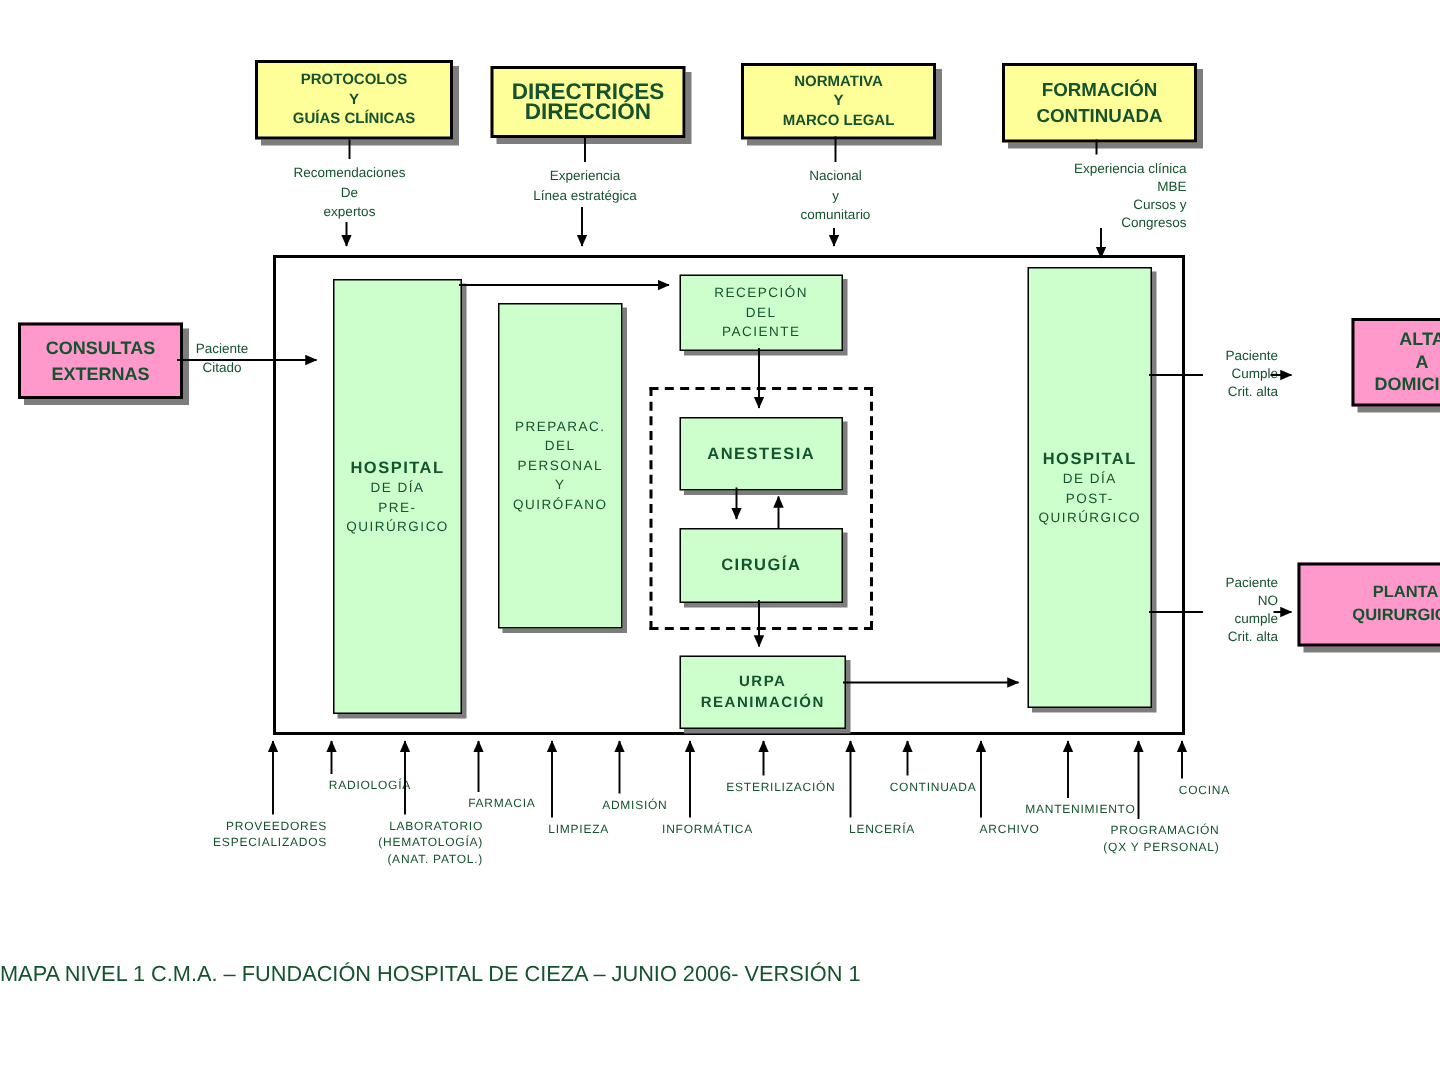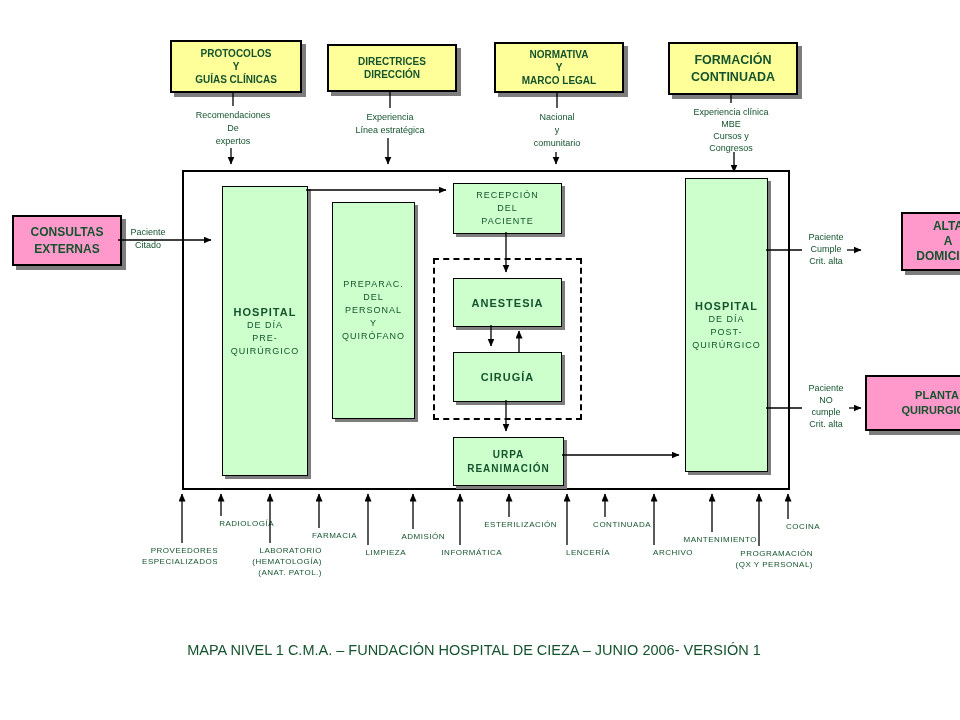--- a/index.html
+++ b/index.html
@@ -22,36 +22,36 @@
     background:#CCFFCC;border:1.5px solid #000;box-shadow:3px 3px 0 #7d7d7d;
     text-align:center;letter-spacing:1px;
   }
   .proc .t{font-weight:bold;font-size:11px;line-height:14px;}
   .proc .s{font-size:9px;line-height:13px;}
   .proc.bold-lbl{font-weight:bold;font-size:11px;line-height:14px;}
   .small-lbl{font-size:9px;line-height:13px;}
   .main-frame{position:absolute;border:2px solid #000;background:transparent;}
   .dashed-frame{position:absolute;border:2px dashed #000;}
   .note{position:absolute;font-size:9px;line-height:13px;text-align:center;}
-  .note2{position:absolute;font-size:9px;line-height:12px;text-align:center;}
+  .note2{position:absolute;font-size:9px;line-height:12px;text-align:right;}
   .svc{position:absolute;font-size:8px;line-height:11px;letter-spacing:0.5px;text-align:right;}
-  .caption{position:absolute;left:0;top:642px;width:948px;text-align:center;font-size:14.5px;}
+  .caption{position:absolute;left:0;top:642px;width:948px;font-size:14.5px;}
   svg.wires{position:absolute;left:0;top:0;pointer-events:none;}
 </style>
 </head>
 <body>
 
 <div id="canvas">
 
   <div class="ext-box yellow" style="left:170px;top:40px;width:128px;height:49px;font-size:10px;line-height:13px;">
     <span class="ml">PROTOCOLOS
 Y
 GUÍAS CLÍNICAS</span>
   </div>
-  <div class="ext-box yellow" style="left:327px;top:44px;width:126px;height:44px;font-size:10px;line-height:13px;">
+  <div class="ext-box yellow" style="left:327px;top:44px;width:126px;height:44px;font-size:15px;line-height:13px;">
     <span class="ml">DIRECTRICES
 DIRECCIÓN</span>
   </div>
   <div class="ext-box yellow" style="left:494px;top:42px;width:126px;height:47px;font-size:10px;line-height:13px;">
     <span class="ml">NORMATIVA
 Y
 MARCO LEGAL</span>
   </div>
   <div class="ext-box yellow" style="left:668px;top:42px;width:126px;height:49px;font-size:12.5px;line-height:17px;">
     <span class="ml">FORMACIÓN

